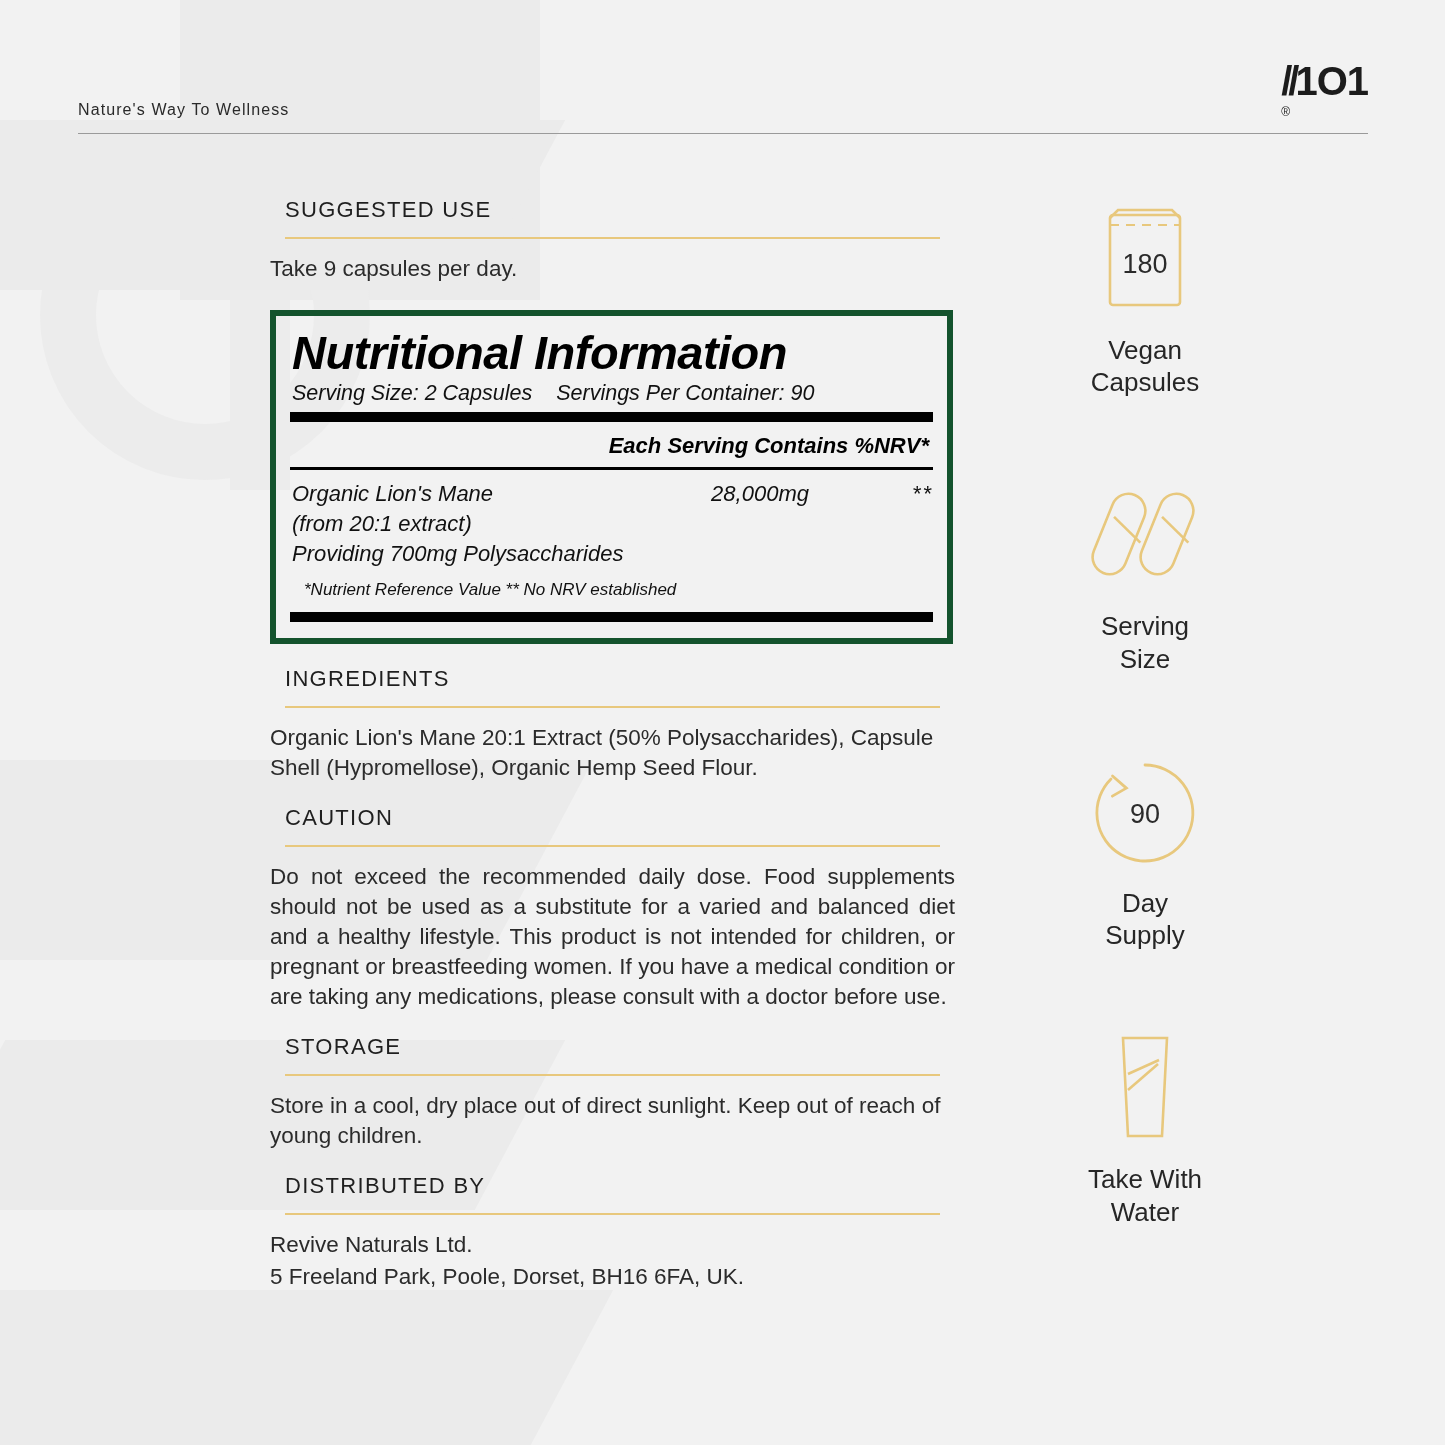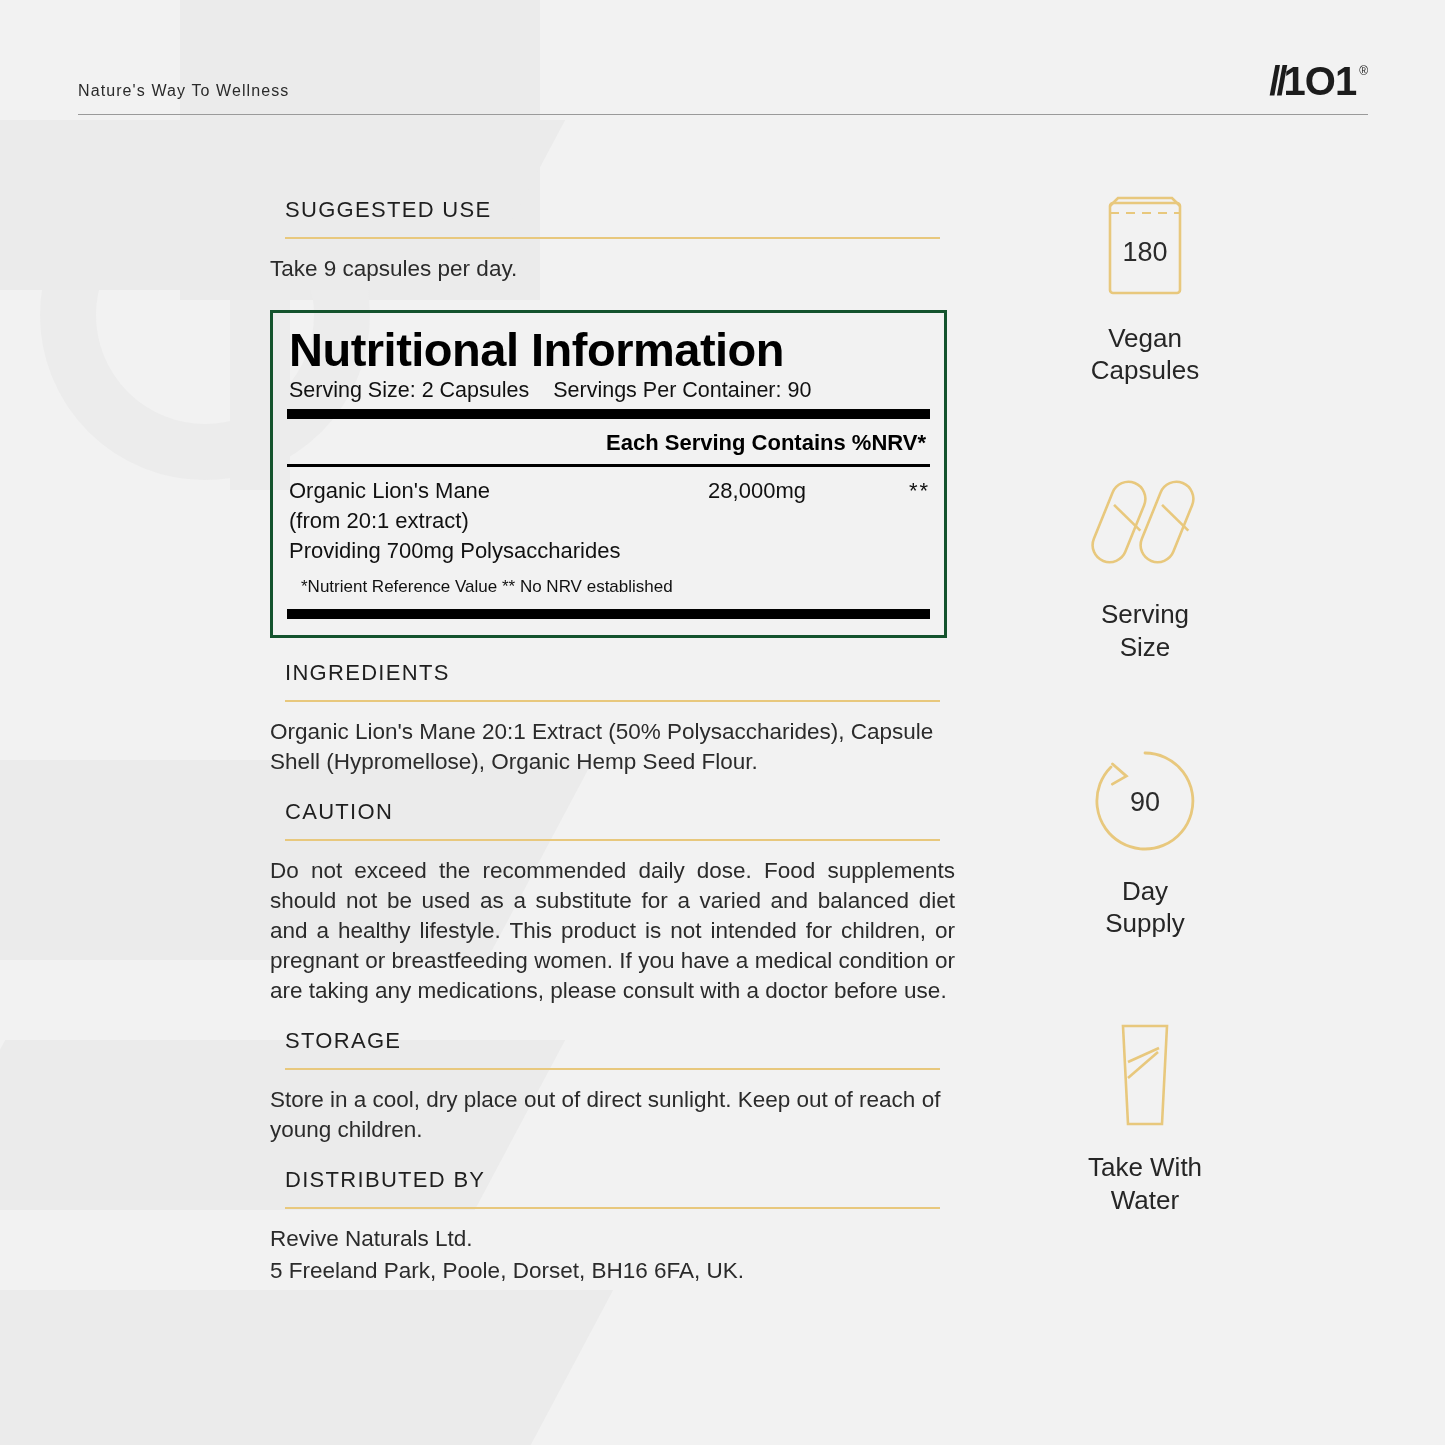--- a/index.html
+++ b/index.html
@@ -59,20 +59,21 @@
   .tagline {
     font-size: 16px;
     letter-spacing: 1.1px;
     color: #2a2a2a;
     font-weight: 400;
   }
   .brand {
     display: flex;
     align-items: flex-start;
     gap: 3px;
+    flex-direction: column;
   }
   .brand-mark {
     font-size: 40px;
     font-weight: 700;
     letter-spacing: -1px;
     line-height: 0.95;
     color: #1c1c1c;
     font-family: "Liberation Sans", sans-serif;
   }
   .brand-mark .slashes { letter-spacing: -4px; }
@@ -90,21 +91,21 @@
   }
   .left-col {
     position: absolute;
     left: 270px;
     top: 182px;
     width: 685px;
   }
   .right-col {
     position: absolute;
     left: 1020px;
-    top: 188px;
+    top: 200px;
     width: 250px;
   }
 
   
   .sec-title {
     font-size: 22px;
     letter-spacing: 1.3px;
     color: #1f1f1f;
     padding-bottom: 14px;
     border-bottom: 2.5px solid #e8c87d;
@@ -114,24 +115,25 @@
     font-size: 22.5px;
     line-height: 1.33;
     color: #2b2b2b;
     margin: 13px 0 0 0;
   }
   .sec-body.justify { text-align: justify; }
   .block { margin-bottom: 22px; }
 
   
   .nutri {
-    border: 3px solid #14532d;
+    border: 6px solid #14532d;
     background: transparent;
     padding: 10px 14px 12px 14px;
-    margin: 26px 8px 22px 0;
+    margin: 26px 2px 22px 0;
+    font-style: italic;
   }
   .nutri-title {
     font-size: 47px;
     font-weight: 700;
     letter-spacing: -0.5px;
     line-height: 1.05;
     margin: 2px 0 4px 2px;
     color: #000;
   }
   .nutri-serv {

